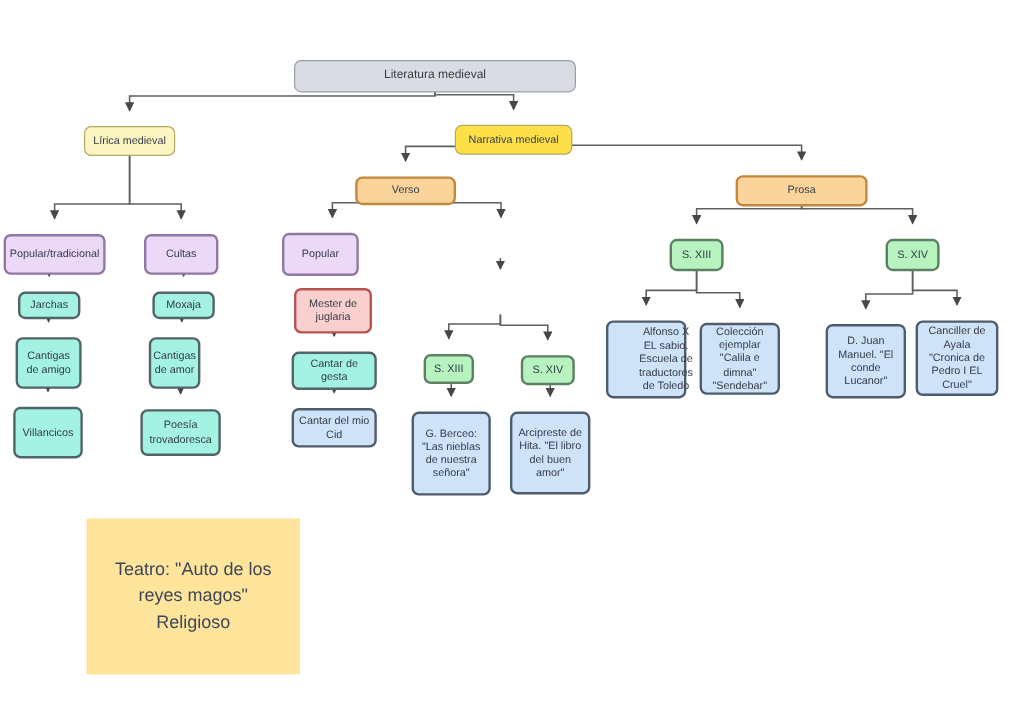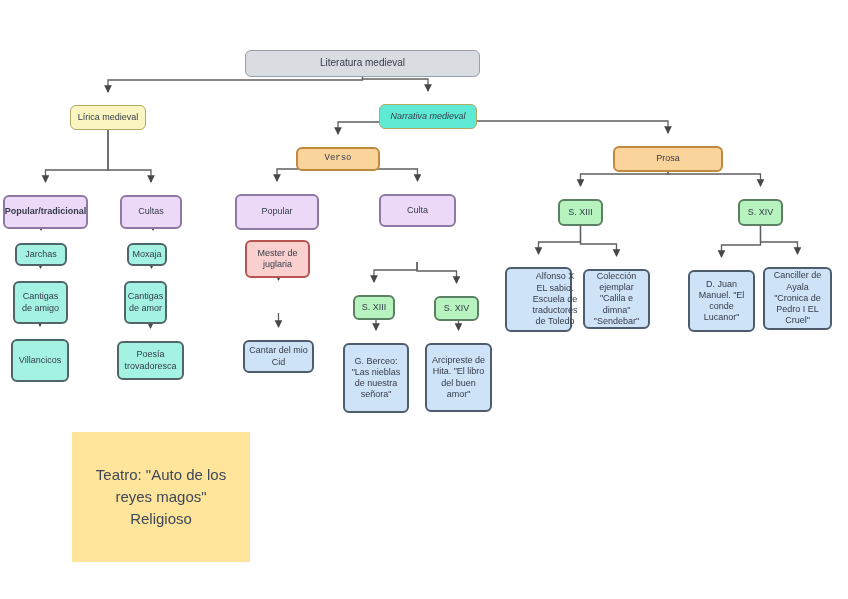--- a/index.html
+++ b/index.html
@@ -61,34 +61,34 @@
         <polyline points="760.5,214 760.5,242 797.5,242 797.5,254" fill="none" stroke="#5f5f5f" stroke-width="1.3" marker-end="url(#arrow)"></polyline>
       </g>
   </svg>
 
   <div class="note" id="sticky-note" style="left: 72px; top: 432px; width: 178px; height: 130px; background: rgb(255, 229, 155);">
     <span>Teatro: "Auto de los reyes magos"</span>
     <span>Religioso</span>
   </div>
 <div class="node" style="left: 245px; top: 38px; width: 235px; height: 27px; background: rgb(217, 220, 225); border: 1.5px solid rgb(152, 160, 171); font-size: 10px;">Literatura medieval</div>
     <div class="node" style="left: 70px; top: 93px; width: 76px; height: 25px; background: rgb(251, 245, 194); border: 1.5px solid rgb(178, 169, 100);">Lírica medieval</div>
-    <div class="node" style="left: 379px; top: 92px; width: 98px; height: 25px; background: #5eead4; border: 1.5px solid rgb(178, 169, 100); font-style: italic;">Narrativa medieval</div>
-    <div class="node" style="left: 296px; top: 135px; width: 84px; height: 24px; background: rgb(251, 212, 156); border: 2px solid rgb(192, 138, 62); font-family: Liberation Mono, monospace;">Verso</div>
+    <div class="node" style="left: 379px; top: 92px; width: 98px; height: 25px; background: #fde047; border: 1.5px solid rgb(178, 169, 100);">Narrativa medieval</div>
+    <div class="node" style="left: 296px; top: 135px; width: 84px; height: 24px; background: rgb(251, 212, 156); border: 2px solid rgb(192, 138, 62);">Verso</div>
     <div class="node" style="left: 613px; top: 134px; width: 110px; height: 26px; background: rgb(251, 212, 156); border: 2px solid rgb(192, 138, 62);">Prosa</div>
-    <div class="node" style="left: 3px; top: 183px; width: 85px; height: 34px; background: rgb(236, 217, 248); border: 2px solid rgb(143, 121, 164); font-weight: bold;">Popular/tradicional</div>
+    <div class="node" style="left: 3px; top: 183px; width: 85px; height: 34px; background: rgb(236, 217, 248); border: 2px solid rgb(143, 121, 164);">Popular/tradicional</div>
     <div class="node" style="left: 120px; top: 183px; width: 62px; height: 34px; background: rgb(236, 217, 248); border: 2px solid rgb(143, 121, 164);">Cultas</div>
     <div class="node" style="left: 15px; top: 231px; width: 52px; height: 23px; background: rgb(164, 242, 226); border: 2px solid rgb(80, 100, 106);">Jarchas</div>
-    <div class="node" style="left: 127px; top: 231px; width: 40px; height: 23px; background: rgb(164, 242, 226); border: 2px solid rgb(80, 100, 106);">Moxaja</div>
+    <div class="node" style="left: 127px; top: 231px; width: 52px; height: 23px; background: rgb(164, 242, 226); border: 2px solid rgb(80, 100, 106);">Moxaja</div>
     <div class="node" style="left: 13px; top: 269px; width: 55px; height: 43px; background: rgb(164, 242, 226); border: 2px solid rgb(80, 100, 106);">Cantigas de amigo</div>
     <div class="node" style="left: 124px; top: 269px; width: 43px; height: 43px; background: rgb(164, 242, 226); border: 2px solid rgb(80, 100, 106);">Cantigas de amor</div>
     <div class="node" style="left: 117px; top: 329px; width: 67px; height: 39px; background: rgb(164, 242, 226); border: 2px solid rgb(80, 100, 106);">Poesía trovadoresca</div>
     <div class="node" style="left: 11px; top: 327px; width: 58px; height: 43px; background: rgb(164, 242, 226); border: 2px solid rgb(80, 100, 106);">Villancicos</div>
-    <div class="node" style="left: 235px; top: 182px; width: 84px; height: 36px; background: rgb(236, 217, 248); border: 2px solid rgb(143, 121, 164);">Popular</div>
-    <div class="node" style="left: 379px; top: 182px; width: 77px; height: 33px; background: rgb(236, 217, 248); border: 2px solid rgb(143, 121, 164);">Culta</div>
+    <div class="node" style="left: 235px; top: 182px; width: 64px; height: 36px; background: rgb(236, 217, 248); border: 2px solid rgb(143, 121, 164);">Popular</div>
     <div class="node" style="left: 245px; top: 228px; width: 65px; height: 38px; background: rgb(249, 208, 206); border: 2px solid rgb(184, 84, 80);">Mester de juglaria</div>
+    <div class="node" style="left: 243px; top: 281px; width: 71px; height: 32px; background: rgb(164, 242, 226); border: 2px solid rgb(80, 100, 106);">Cantar de gesta</div>
     <div class="node" style="left: 243px; top: 328px; width: 71px; height: 33px; background: rgb(207, 227, 248); border: 2px solid rgb(78, 93, 110);">Cantar del mio Cid</div>
     <div class="node" style="left: 353px; top: 283px; width: 42px; height: 25px; background: rgb(182, 243, 190); border: 2px solid rgb(92, 128, 99);">S. XIII</div>
     <div class="node" style="left: 434px; top: 284px; width: 45px; height: 25px; background: rgb(182, 243, 190); border: 2px solid rgb(92, 128, 99);">S. XIV</div>
     <div class="node" style="left: 343px; top: 331px; width: 66px; height: 70px; background: rgb(207, 227, 248); border: 2px solid rgb(78, 93, 110);">G. Berceo: "Las nieblas de nuestra señora"</div>
     <div class="node" style="left: 425px; top: 331px; width: 67px; height: 69px; background: rgb(207, 227, 248); border: 2px solid rgb(78, 93, 110);">Arcipreste de Hita. "El libro del buen amor"</div>
     <div class="node" style="left: 558px; top: 187px; width: 45px; height: 27px; background: rgb(182, 243, 190); border: 2px solid rgb(92, 128, 99);">S. XIII</div>
     <div class="node" style="left: 738px; top: 187px; width: 45px; height: 27px; background: rgb(182, 243, 190); border: 2px solid rgb(92, 128, 99);">S. XIV</div>
     <div class="node" style="left: 505px; top: 255px; width: 67px; height: 65px; background: rgb(207, 227, 248); border: 2px solid rgb(78, 93, 110); padding-left: 36px;">Alfonso X EL sabio. Escuela de traductores de Toledo</div>
     <div class="node" style="left: 583px; top: 257px; width: 67px; height: 60px; background: rgb(207, 227, 248); border: 2px solid rgb(78, 93, 110);">Colección ejemplar "Calila e dimna" "Sendebar"</div>
     <div class="node" style="left: 688px; top: 258px; width: 67px; height: 62px; background: rgb(207, 227, 248); border: 2px solid rgb(78, 93, 110);">D. Juan Manuel. "El conde Lucanor"</div>

